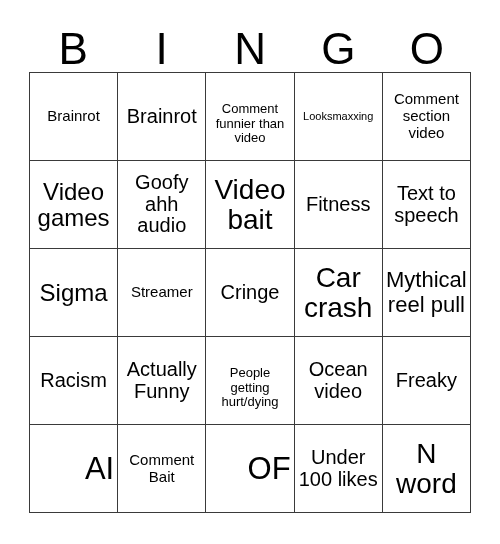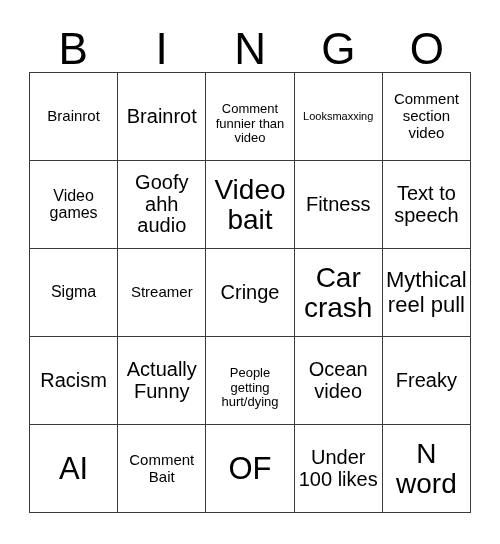--- a/index.html
+++ b/index.html
@@ -74,23 +74,23 @@
     display: block;
     width: 100%;
     color: #000000;
     line-height: 1.06;
     word-wrap: break-word;
     overflow-wrap: break-word;
     hyphens: none;
   }
 
   
-  .cell-text[data-size="xxl"] { font-size: 31px; line-height: 1.02; }
+  .cell-text[data-size="xxl"] { font-size: 31px; line-height: 1.02; text-align: right; }
   .cell-text[data-size="xl"]  { font-size: 28px; line-height: 1.04; }
-  .cell-text[data-size="lg"]  { font-size: 16px; line-height: 1.05; }
+  .cell-text[data-size="lg"]  { font-size: 24px; line-height: 1.05; }
   .cell-text[data-size="md"]  { font-size: 20px; line-height: 1.08; }
   .cell-text[data-size="sm"]  { font-size: 22px; line-height: 1.1; }
   .cell-text[data-size="xs"]  { font-size: 15px; line-height: 1.12; }
   .cell-text[data-size="xxs"] { font-size: 13px; line-height: 1.15; margin-top: 15px; }
   .cell-text[data-size="tiny"]{ font-size: 11px; line-height: 1.2; }
 </style>
 </head>
 <body>
 
 <div id="card-root">

